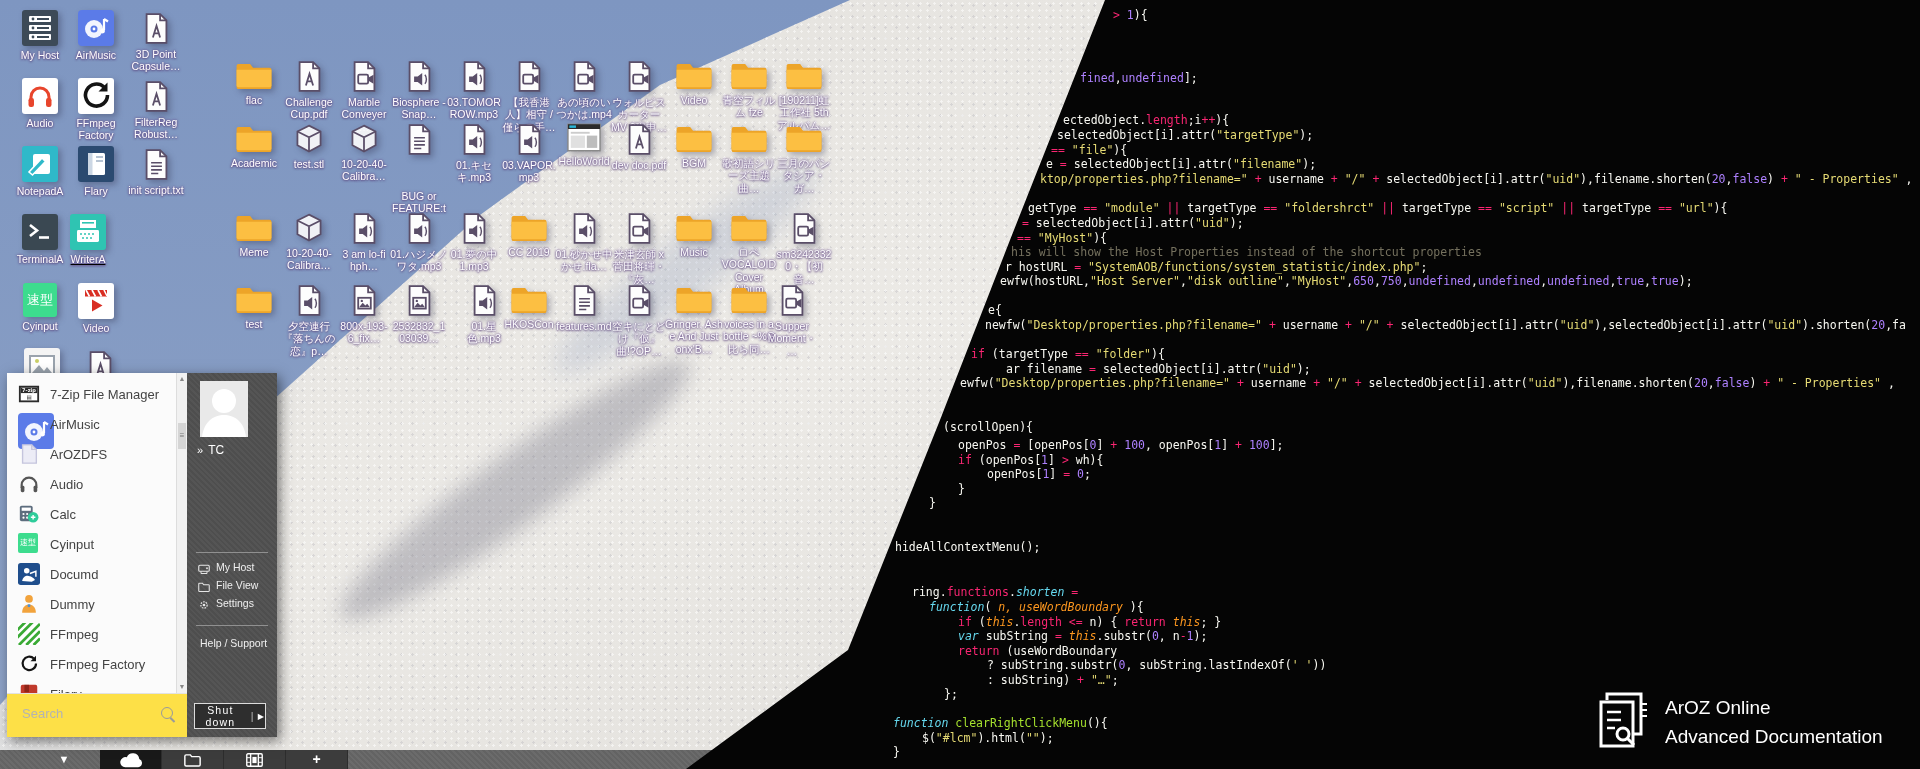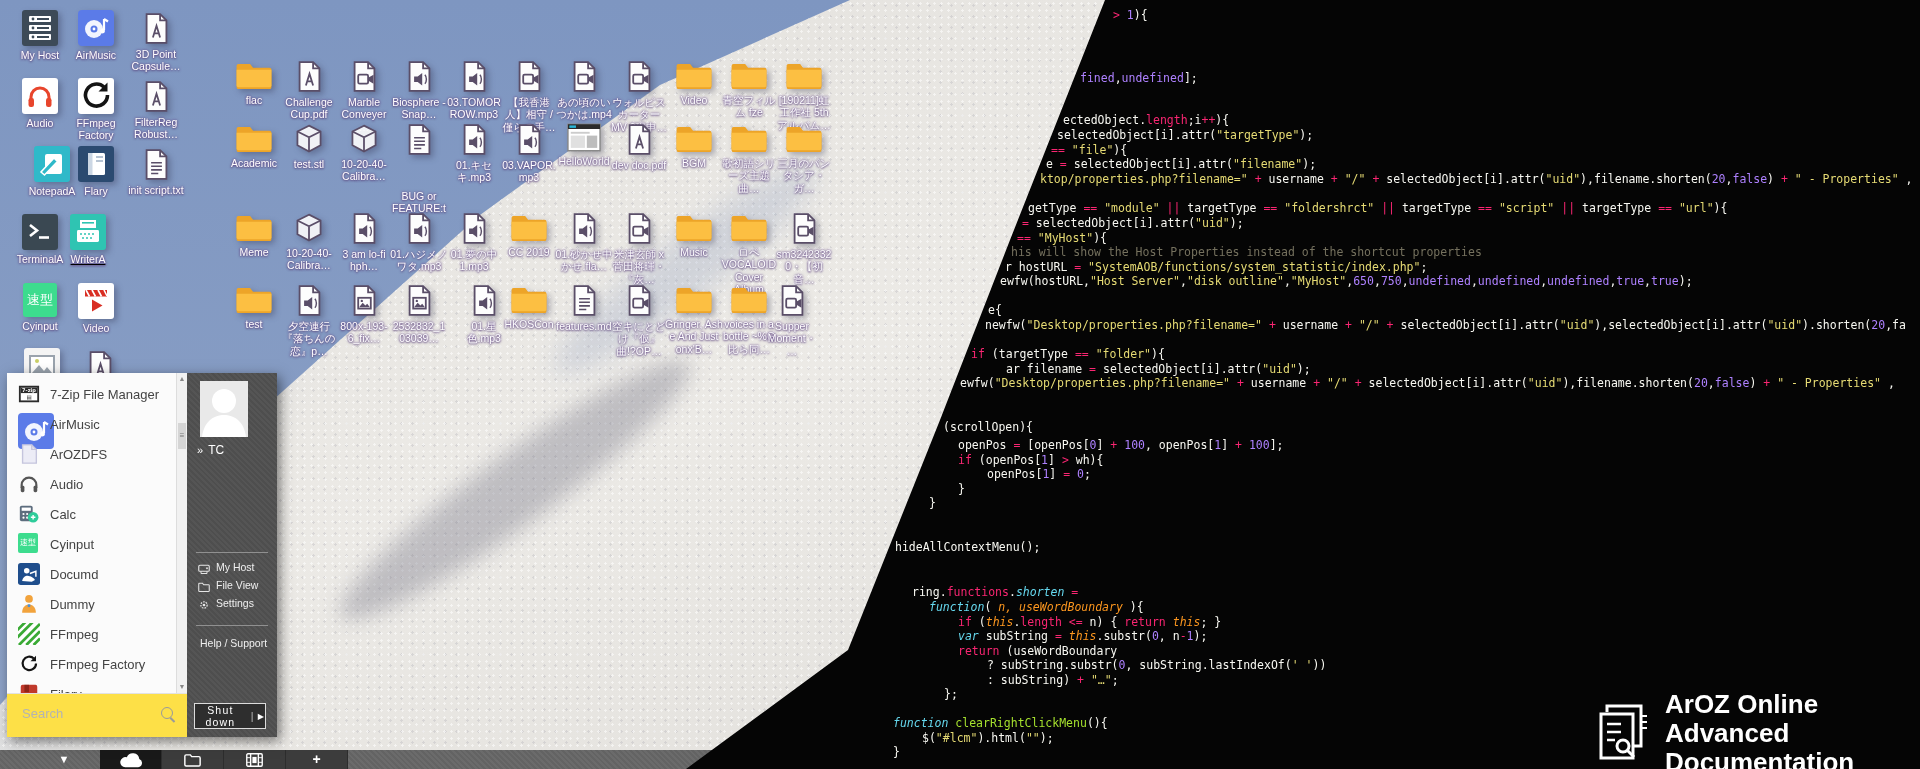--- a/index.html
+++ b/index.html
@@ -71,21 +71,21 @@
   
   #code-pane{position:absolute;inset:0;background:#050505;z-index:6;
     clip-path:polygon(1105px 0,1010px 240px,940px 420px,848px 650px,686px 769px,1920px 769px,1920px 0);}
   .code-line{position:absolute;white-space:pre;font-family:"DejaVu Sans Mono",monospace;font-size:11.5px;line-height:14px;}
   .gutter-num{position:absolute;left:840px;width:46px;text-align:right;font-family:"DejaVu Sans Mono",monospace;font-size:11.5px;color:#8f8f8f;}
   .tk-p{color:#f8f8f2}.tk-s{color:#e6db74}.tk-k{color:#f92672}.tk-n{color:#ae81ff}
   .tk-c{color:#75715e}.tk-d{color:#66d9ef;font-style:italic}.tk-f{color:#a6e22e}.tk-o{color:#fd971f;font-style:italic}
   
   #brand{position:absolute;left:1593px;top:690px;display:flex;align-items:center;z-index:7;}
   #brand .brand-icon{margin-right:14px;}
-  .brand-text{color:#fff;font-size:26px;line-height:29px;font-weight:700;}
+  .brand-text{color:#fff;font-size:19px;line-height:29px;font-weight:400;}
 </style>
 </head>
 <body>
 
 <div id="stage">
   <div class="sky"></div>
   <div class="snow"></div>
   <div class="ridge-shadow"></div>
   <div class="ridge-shadow2"></div>
 
@@ -159,21 +159,21 @@
       <div class="ditem t-pdf" style="position: absolute; left: 128px; top: 80px;">
     <span class="dicon">
           <svg width="27" height="33" viewBox="0 0 30 36">
             <path d="M4 2h15l7 7v25H4z" fill="#fdfdfd" stroke="#5a4e68" stroke-width="2"></path>
             <path d="M19 2v7h7" fill="none" stroke="#5a4e68" stroke-width="2"></path>
             <path d="M11 28l4-13 4 13M12.5 23.5h5" stroke="#5a4e68" stroke-width="2" fill="none"></path>
           </svg>
         </span>
     <div class="dlabel">FilterReg Robust…</div>
   </div>
-      <div class="ditem t-notepada" style="position: absolute; left: 12px; top: 146px; margin-left: 12px;">
+      <div class="ditem t-notepada" style="position: absolute; left: 12px; top: 146px;">
     <span class="dicon">
           <svg width="36" height="36" viewBox="0 0 36 36">
             <rect width="36" height="36" rx="3" fill="#2fb9c9"></rect>
             <rect x="11" y="8" width="17" height="20" rx="2" fill="#fff"></rect>
             <path d="M7 26L20 12l3.5 3.5L10.5 29z" fill="#2fb9c9" stroke="#fff" stroke-width="1.6"></path>
           </svg>
         </span>
     <div class="dlabel">NotepadA</div>
   </div>
       <div class="ditem t-flary" style="position: absolute; left: 68px; top: 146px;">

